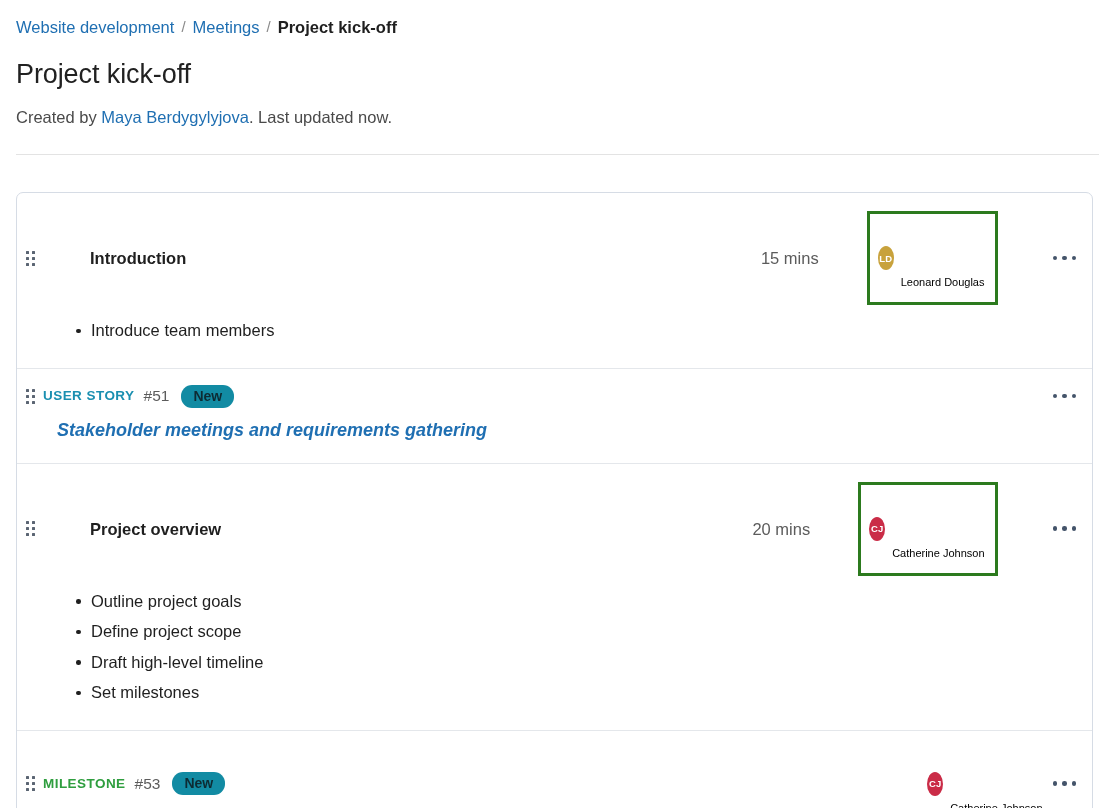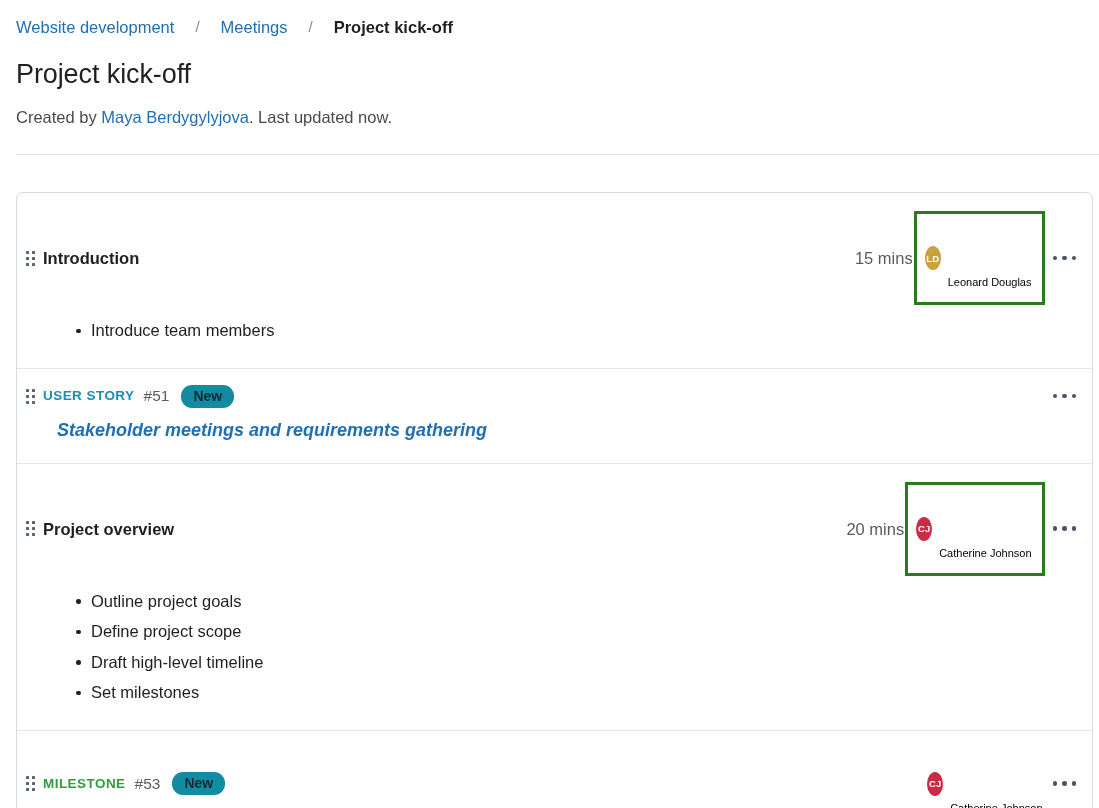--- a/index.html
+++ b/index.html
@@ -17,21 +17,21 @@
     height: 808px;
     position: relative;
     overflow: hidden;
     padding-left: 16px;
   }
 
   
   .breadcrumb {
     display: flex;
     align-items: center;
-    gap: 21px;
+    gap: 7px;
     font-size: 16.5px;
     padding-top: 16px;
     line-height: 22px;
     white-space: nowrap;
   }
   .crumb-link {
     color: #1f6fb2;
     text-decoration: none;
     cursor: pointer;
   }
@@ -85,20 +85,21 @@
     position: relative;
     border-bottom: 1px solid #e4e7eb;
   }
   .agenda-row:last-child { border-bottom: none; }
 
   .row-head {
     display: flex;
     align-items: center;
     min-height: 36px;
     padding: 0 8px 0 0;
+    gap: 47px;
   }
 
   
   .drag-handle {
     flex: 0 0 auto;
     width: 26px;
     display: flex;
     justify-content: center;
     align-items: center;
     cursor: grab;

